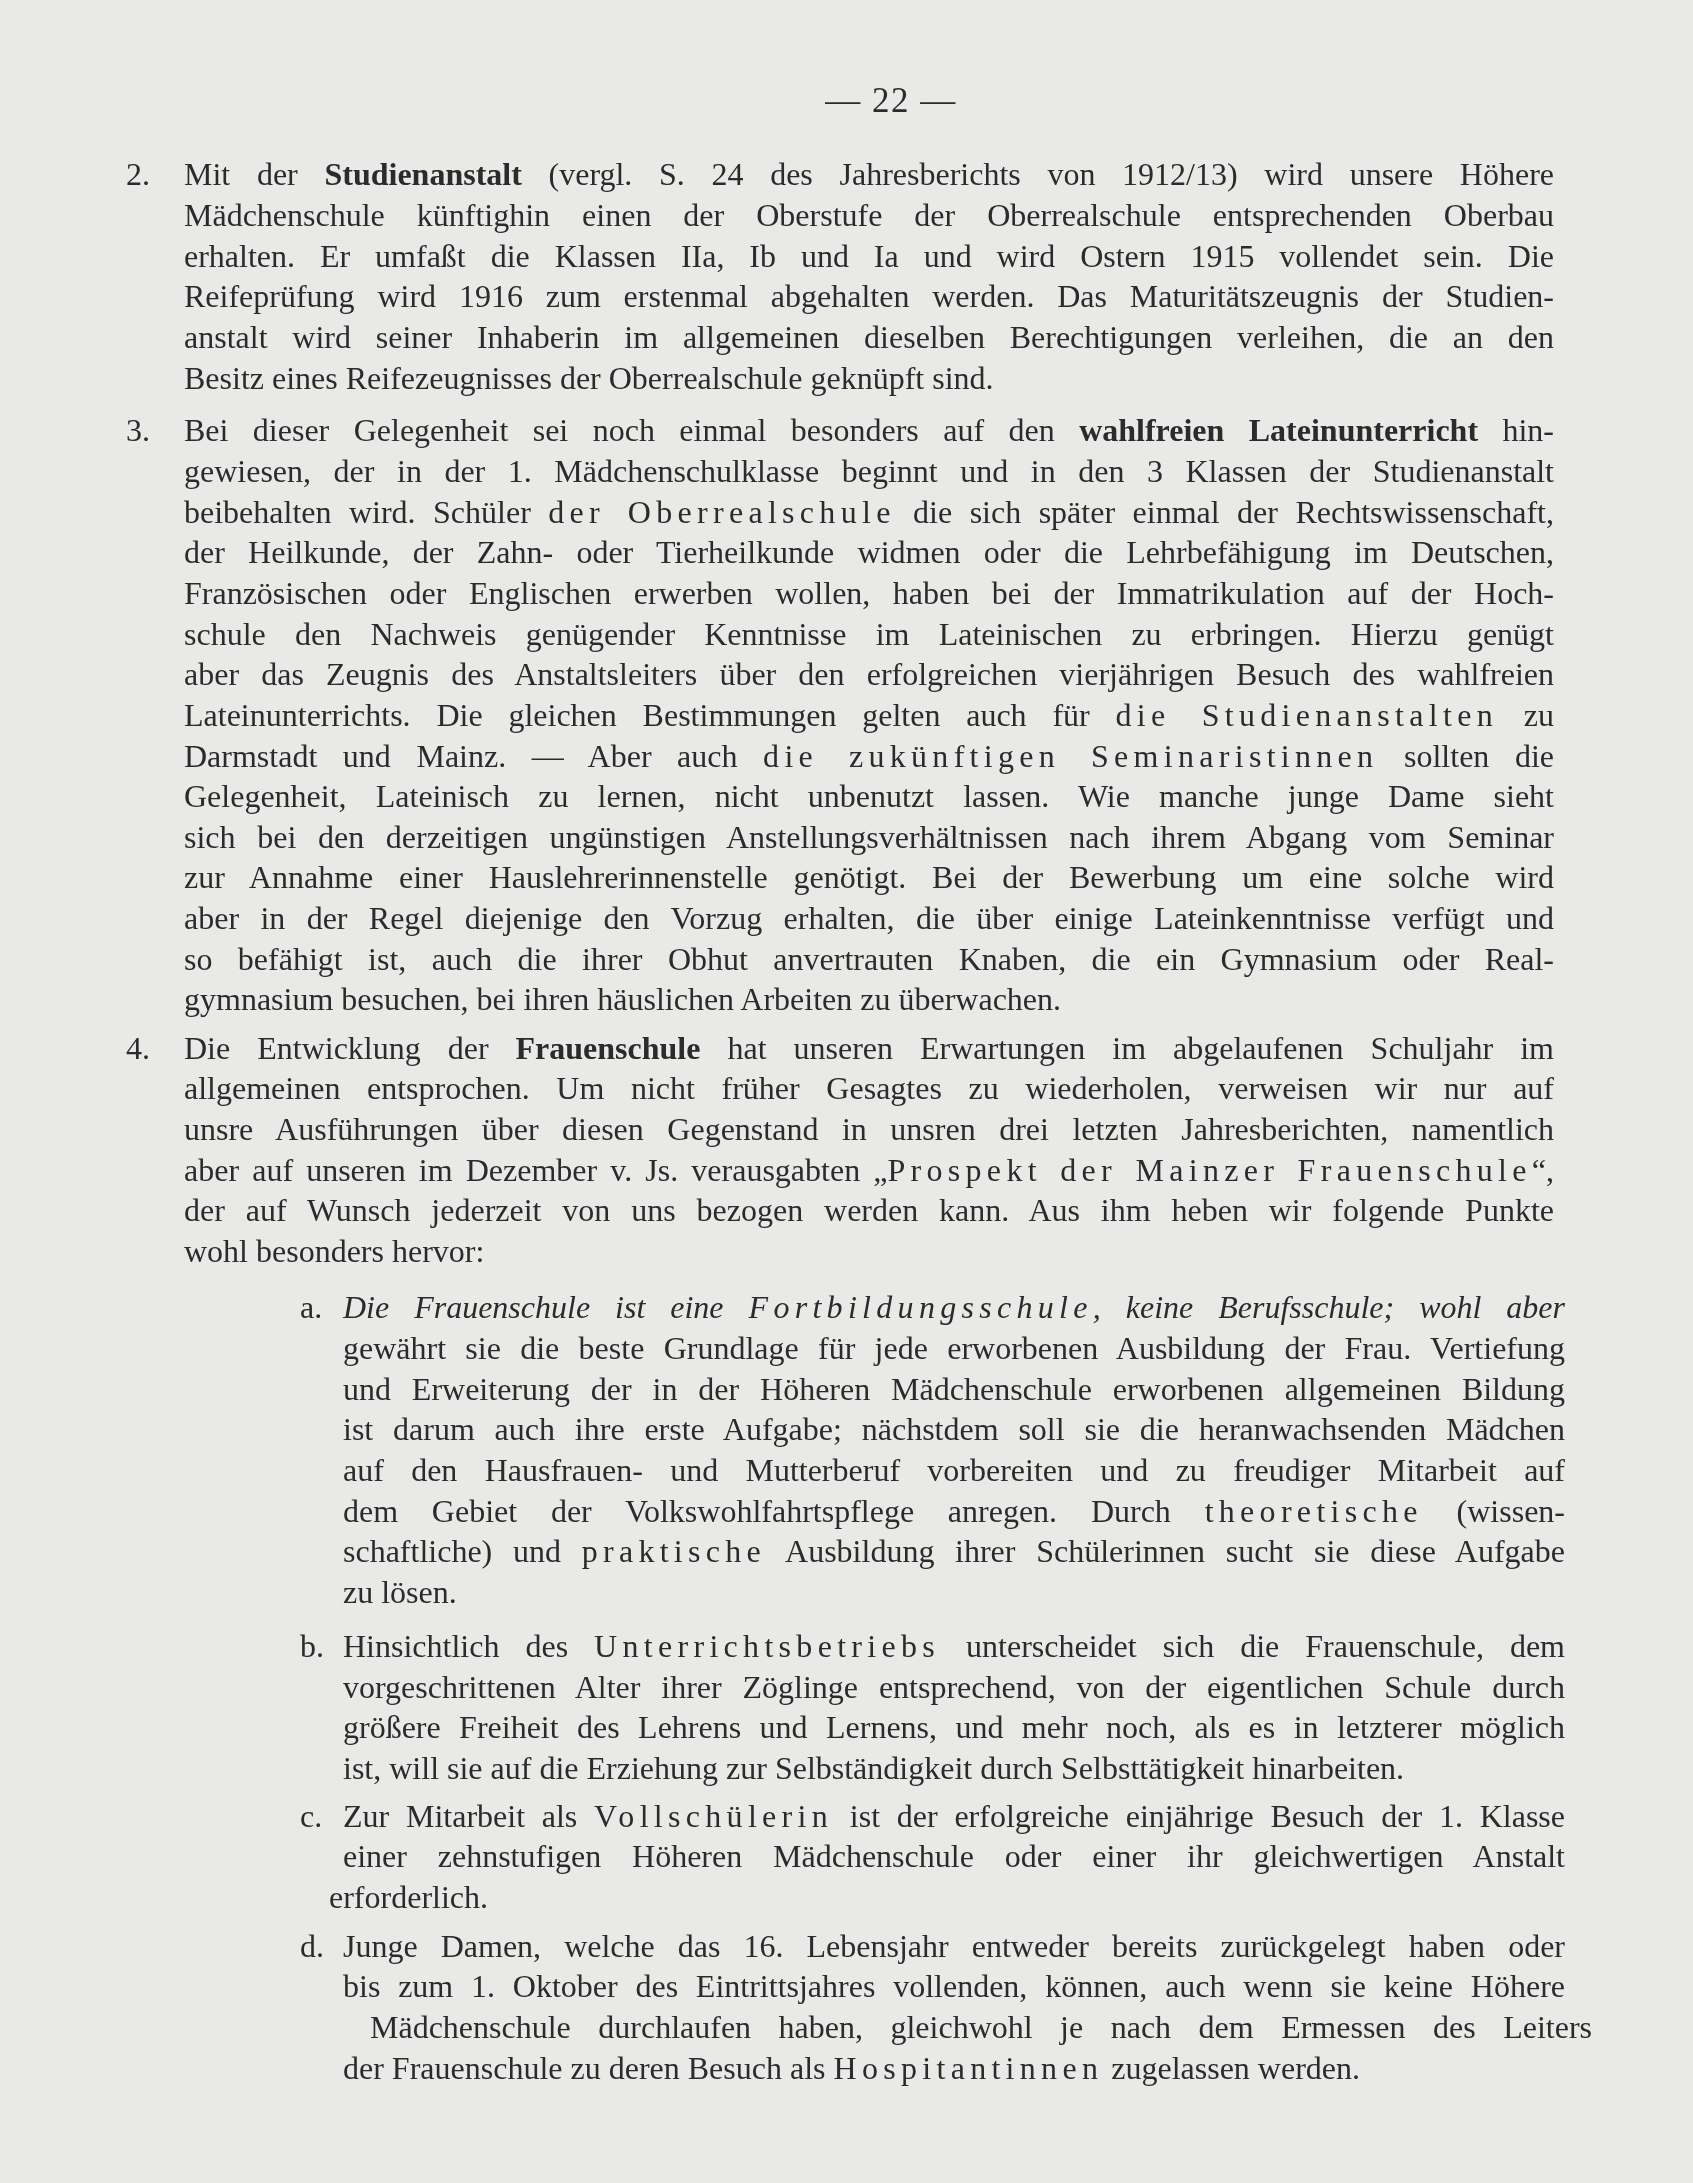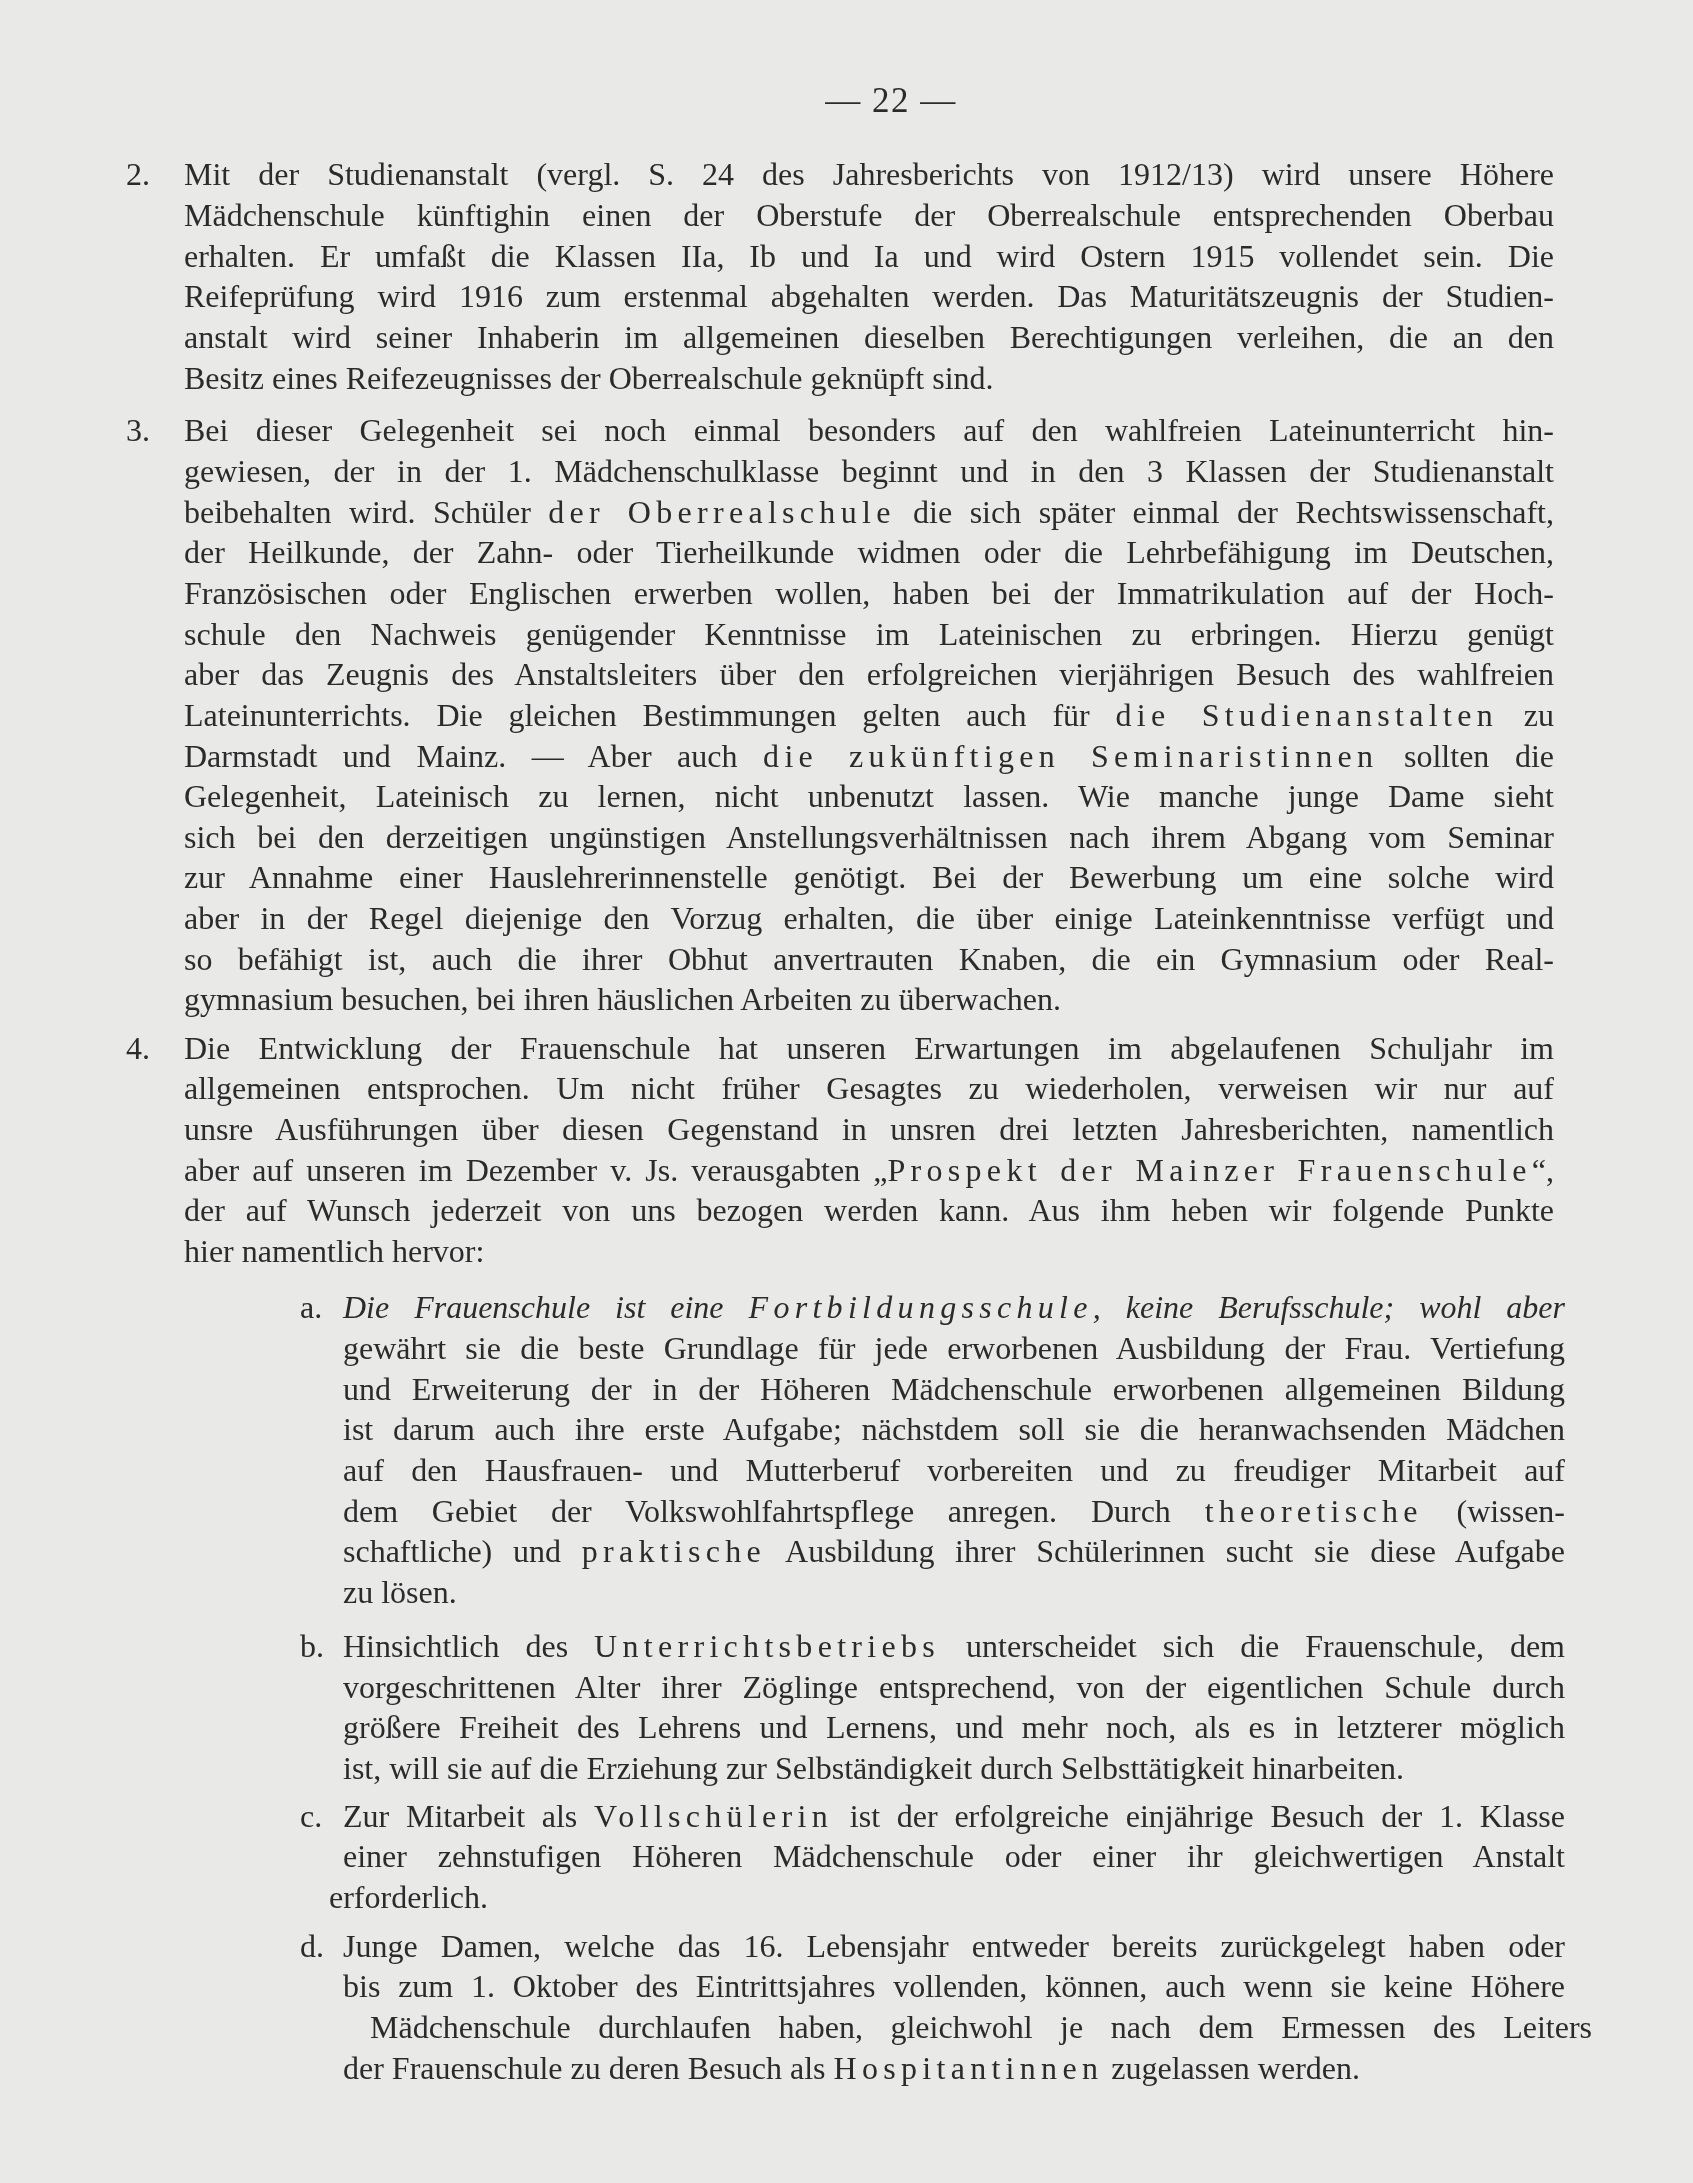--- a/index.html
+++ b/index.html
@@ -18,21 +18,21 @@
   .line {
     position: absolute;
     font-size: 32px;
     line-height: 41px;
     white-space: nowrap;
     text-align: justify;
     text-align-last: justify;
   }
   .line.last { text-align-last: left; }
   .num { position: absolute; font-size: 32px; line-height: 41px; }
-  b { font-weight: normal; }
+  b { font-weight: bold; }
   .sp { letter-spacing: 5.3px; }
 </style>
 </head>
 <body>
 
 <div class="page-number">— 22 —</div>
 
 <div id="sections">
     <div>
       <span class="num" style="left: 126px; top: 154px;">2.</span>
@@ -61,21 +61,21 @@
       <div class="line" style="left: 184px; width: 1370px; top: 939px;"><span>so befähigt ist, auch die ihrer Obhut anvertrauten Knaben, die ein Gymnasium oder Real-</span></div>
       <div class="line last" style="left: 184px; width: 1370px; top: 979px;"><span>gymnasium besuchen, bei ihren häuslichen Arbeiten zu überwachen.</span></div>
     </div>
     <div>
       <span class="num" style="left: 126px; top: 1028px;">4.</span>
       <div class="line" style="left: 184px; width: 1370px; top: 1028px;"><span>Die Entwicklung der </span><b>Frauenschule</b><span> hat unseren Erwartungen im  abgelaufenen Schuljahr im</span></div>
       <div class="line" style="left: 184px; width: 1370px; top: 1068px;"><span>allgemeinen entsprochen.  Um nicht früher Gesagtes zu wiederholen, verweisen wir nur auf</span></div>
       <div class="line" style="left: 184px; width: 1370px; top: 1109px;"><span>unsre Ausführungen über diesen Gegenstand in unsren drei letzten Jahresberichten, namentlich</span></div>
       <div class="line" style="left: 184px; width: 1370px; top: 1150px;"><span>aber auf unseren im Dezember v. Js. verausgabten „</span><span class="sp">Prospekt der Mainzer Frauenschule</span><span>“,</span></div>
       <div class="line" style="left: 184px; width: 1370px; top: 1190px;"><span>der auf Wunsch jederzeit von uns bezogen werden kann. Aus ihm heben wir folgende Punkte</span></div>
-      <div class="line last" style="left: 184px; width: 1370px; top: 1231px;"><span>hier namentlich hervor:</span></div>
+      <div class="line last" style="left: 184px; width: 1370px; top: 1231px;"><span>wohl besonders hervor:</span></div>
     </div>
   </div>
 <div id="subsections">
     <div>
       <span class="num" style="left: 300px; top: 1287px;">a.</span>
       <div class="line" style="left: 343px; width: 1222px; top: 1287px; font-style: italic;"><span>Die Frauenschule ist eine </span><span class="sp">Fortbildungsschule</span><span>, keine Berufsschule; wohl aber</span></div>
       <div class="line" style="left: 343px; width: 1222px; top: 1328px;"><span>gewährt sie die beste Grundlage für jede erworbenen Ausbildung der Frau.  Vertiefung</span></div>
       <div class="line" style="left: 343px; width: 1222px; top: 1369px;"><span>und Erweiterung der in der Höheren Mädchenschule erworbenen allgemeinen Bildung</span></div>
       <div class="line" style="left: 343px; width: 1222px; top: 1409px;"><span>ist darum auch ihre erste Aufgabe; nächstdem soll sie die heranwachsenden Mädchen</span></div>
       <div class="line" style="left: 343px; width: 1222px; top: 1450px;"><span>auf den Hausfrauen- und Mutterberuf vorbereiten und zu freudiger Mitarbeit auf</span></div>

